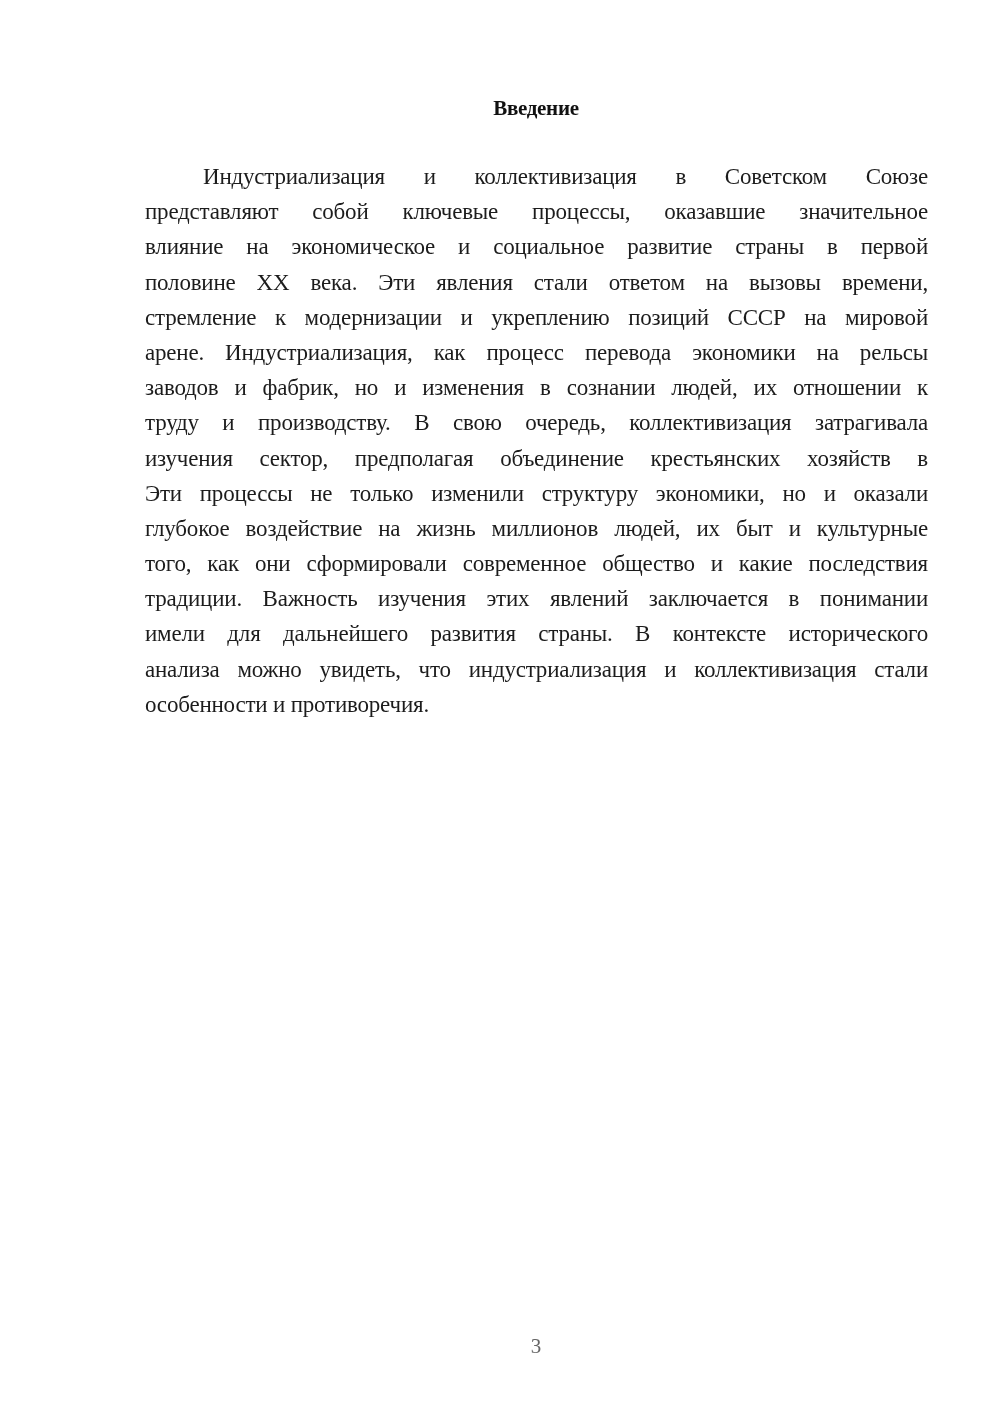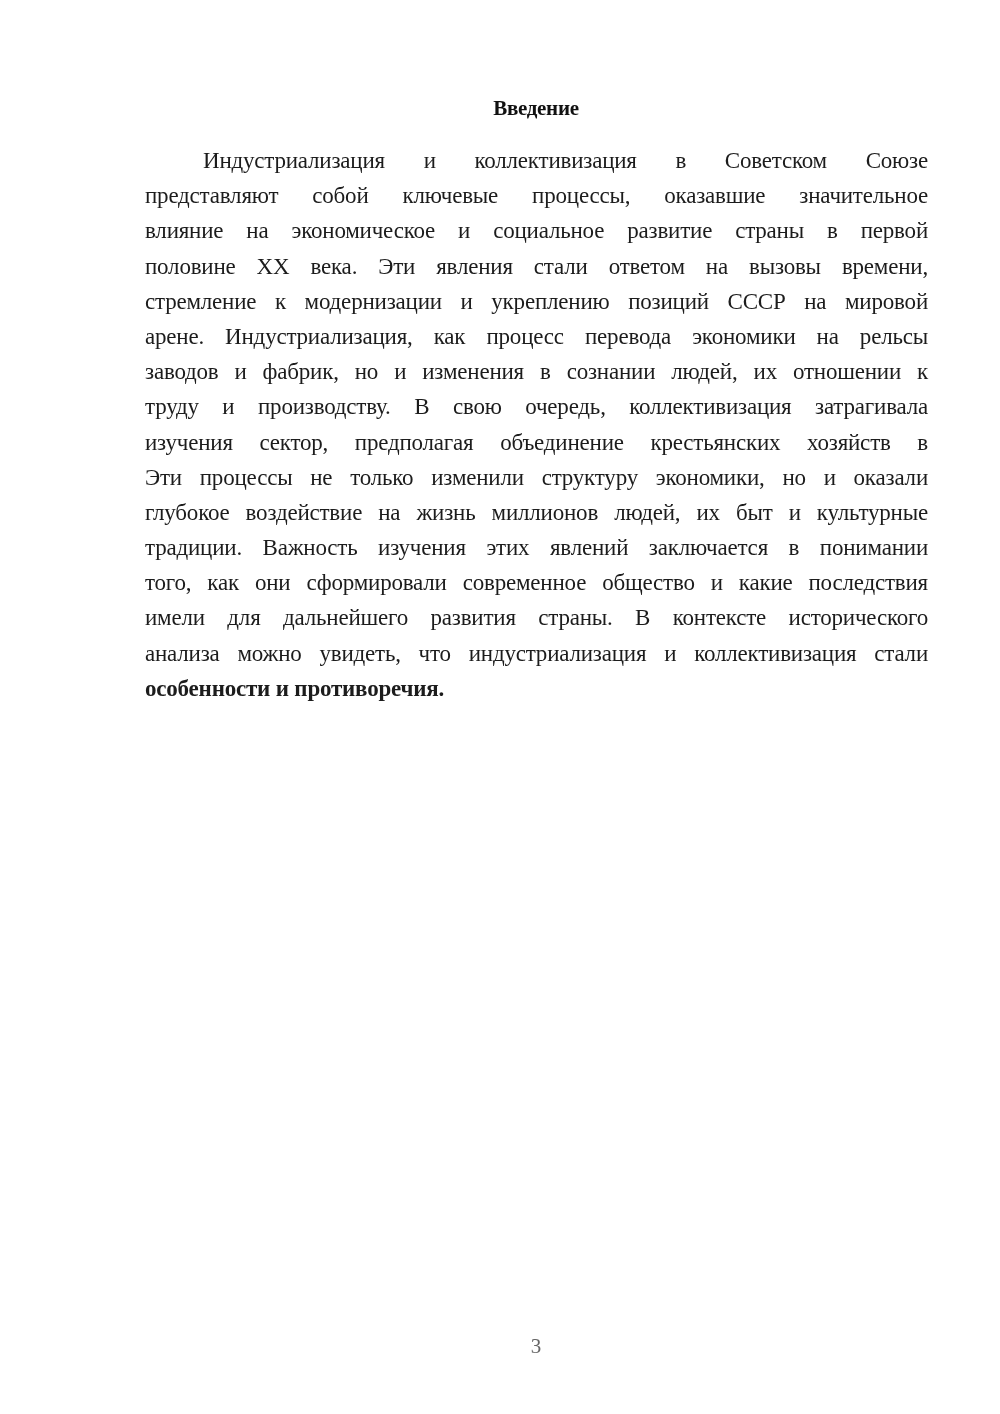--- a/index.html
+++ b/index.html
@@ -46,24 +46,24 @@
     .line {
       display: block;
       height: 35.2px;
       text-align: justify;
       text-align-last: justify;
       white-space: nowrap;
       overflow: visible;
     }
     .line.first {
       padding-left: 58px;
+      margin-top: 16px;
     }
     .line.last {
       text-align-last: left;
-      font-weight: bold;
     }
     .page-number {
       position: absolute;
       top: 1334px;
       left: 0;
       width: 1072px;
       text-align: center;
       font-size: 21px;
       color: #666;
     }
@@ -79,21 +79,21 @@
     <span class="line">представляют собой ключевые процессы, оказавшие значительное</span>
     <span class="line">влияние на экономическое и социальное развитие страны в первой</span>
     <span class="line">половине XX века. Эти явления стали ответом на вызовы времени,</span>
     <span class="line">стремление к модернизации и укреплению позиций СССР на мировой</span>
     <span class="line">арене. Индустриализация, как процесс перевода экономики на рельсы</span>
     <span class="line">заводов и фабрик, но и изменения в сознании людей, их отношении к</span>
     <span class="line">труду и производству. В свою очередь, коллективизация затрагивала</span>
     <span class="line">изучения сектор, предполагая объединение крестьянских хозяйств в</span>
     <span class="line">Эти процессы не только изменили структуру экономики, но и оказали</span>
     <span class="line">глубокое воздействие на жизнь миллионов людей, их быт и культурные</span>
+    <span class="line">того, как они сформировали современное общество и какие последствия</span>
     <span class="line">традиции. Важность изучения этих явлений заключается в понимании</span>
-    <span class="line">того, как они сформировали современное общество и какие последствия</span>
     <span class="line">имели для дальнейшего развития страны. В контексте исторического</span>
     <span class="line">анализа можно увидеть, что индустриализация и коллективизация стали</span>
     <span class="line last">особенности и противоречия.</span>
   </div>
 
   <div class="page-number">3</div>
 </div>
 
 </body></html>

